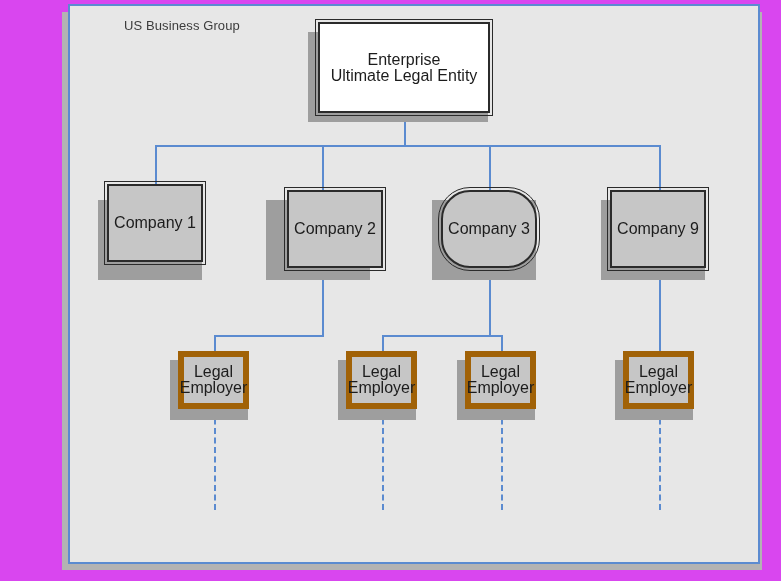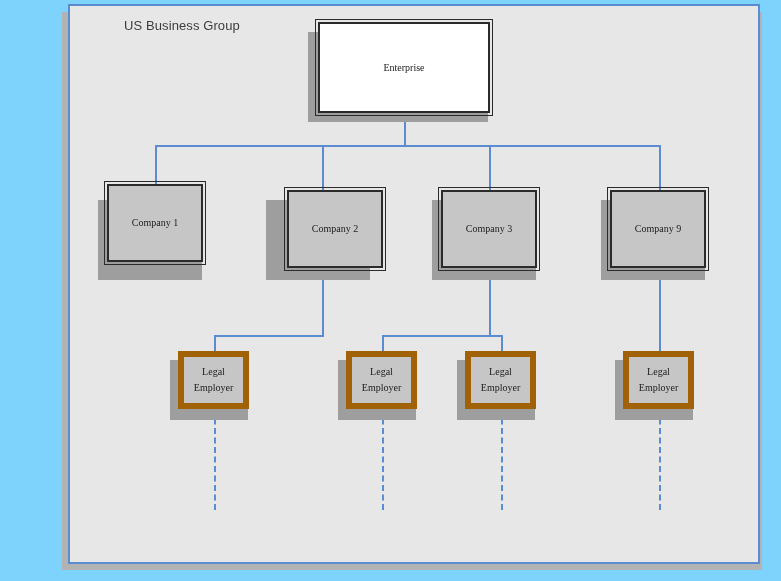--- a/index.html
+++ b/index.html
@@ -7,21 +7,21 @@
     padding: 0;
     background: #ffffff;
   }
   body {
     font-family: "Liberation Sans", sans-serif;
   }
   #canvas {
     position: relative;
     width: 781px;
     height: 581px;
-    background: #7dd3fc;
+    background: #d946ef;
     overflow: hidden;
   }
 
   
   .group-shadow {
     position: absolute;
     left: 62px;
     top: 12px;
     width: 700px;
     height: 558px;
@@ -73,23 +73,22 @@
   }
   .node-box {
     position: absolute;
     box-sizing: border-box;
     display: flex;
     align-items: center;
     justify-content: center;
     text-align: center;
     z-index: 2;
     color: #1c1c1c;
-    font-size: 10px;
+    font-size: 16px;
     line-height: 16px;
-    font-family: Liberation Serif, serif;
   }
 
   
   .double-border {
     border: 2px solid #2b2b2b;
     outline: 1px solid #2b2b2b;
     outline-offset: 2px;
   }
   
   .single-border {
@@ -130,41 +129,42 @@
   <div class="dash-v" style="left:214px; top:409px; height:101px;"></div>
   <div class="dash-v" style="left:382px; top:409px; height:101px;"></div>
   <div class="dash-v" style="left:501px; top:409px; height:101px;"></div>
   <div class="dash-v" style="left:659px; top:409px; height:101px;"></div>
 
   <div class="node">
     <div class="node-shadow" style="left:308px; top:32px; width:180px; height:90px;"></div>
     <div class="node-box double-border fill-white" style="left:318px; top:22px; width:172px; height:91px;">
       <div>
         <div>Enterprise</div>
+        <div>Ultimate Legal Entity</div>
       </div>
     </div>
   </div>
 
   <div class="node">
     <div class="node-shadow" style="left:98px; top:200px; width:104px; height:80px;"></div>
     <div class="node-box double-border fill-gray" style="left:107px; top:184px; width:96px; height:78px;">
       <span>Company 1</span>
     </div>
   </div>
 
   <div class="node">
     <div class="node-shadow" style="left:266px; top:200px; width:104px; height:80px;"></div>
     <div class="node-box double-border fill-gray" style="left:275px; top:190px; width:96px; height:78px;margin-left:12px;">
       <span>Company 2</span>
     </div>
   </div>
 
   <div class="node">
     <div class="node-shadow" style="left:432px; top:200px; width:104px; height:80px;"></div>
-    <div class="node-box double-border fill-gray" style="left:441px; top:190px; width:96px; height:78px;">
+    <div class="node-box double-border fill-gray" style="left:441px; top:190px; width:96px; height:78px;border-radius:29px;">
       <span>Company 3</span>
     </div>
   </div>
 
   <div class="node">
     <div class="node-shadow" style="left:601px; top:200px; width:104px; height:80px;"></div>
     <div class="node-box double-border fill-gray" style="left:610px; top:190px; width:96px; height:78px;">
       <span>Company 9</span>
     </div>
   </div>

